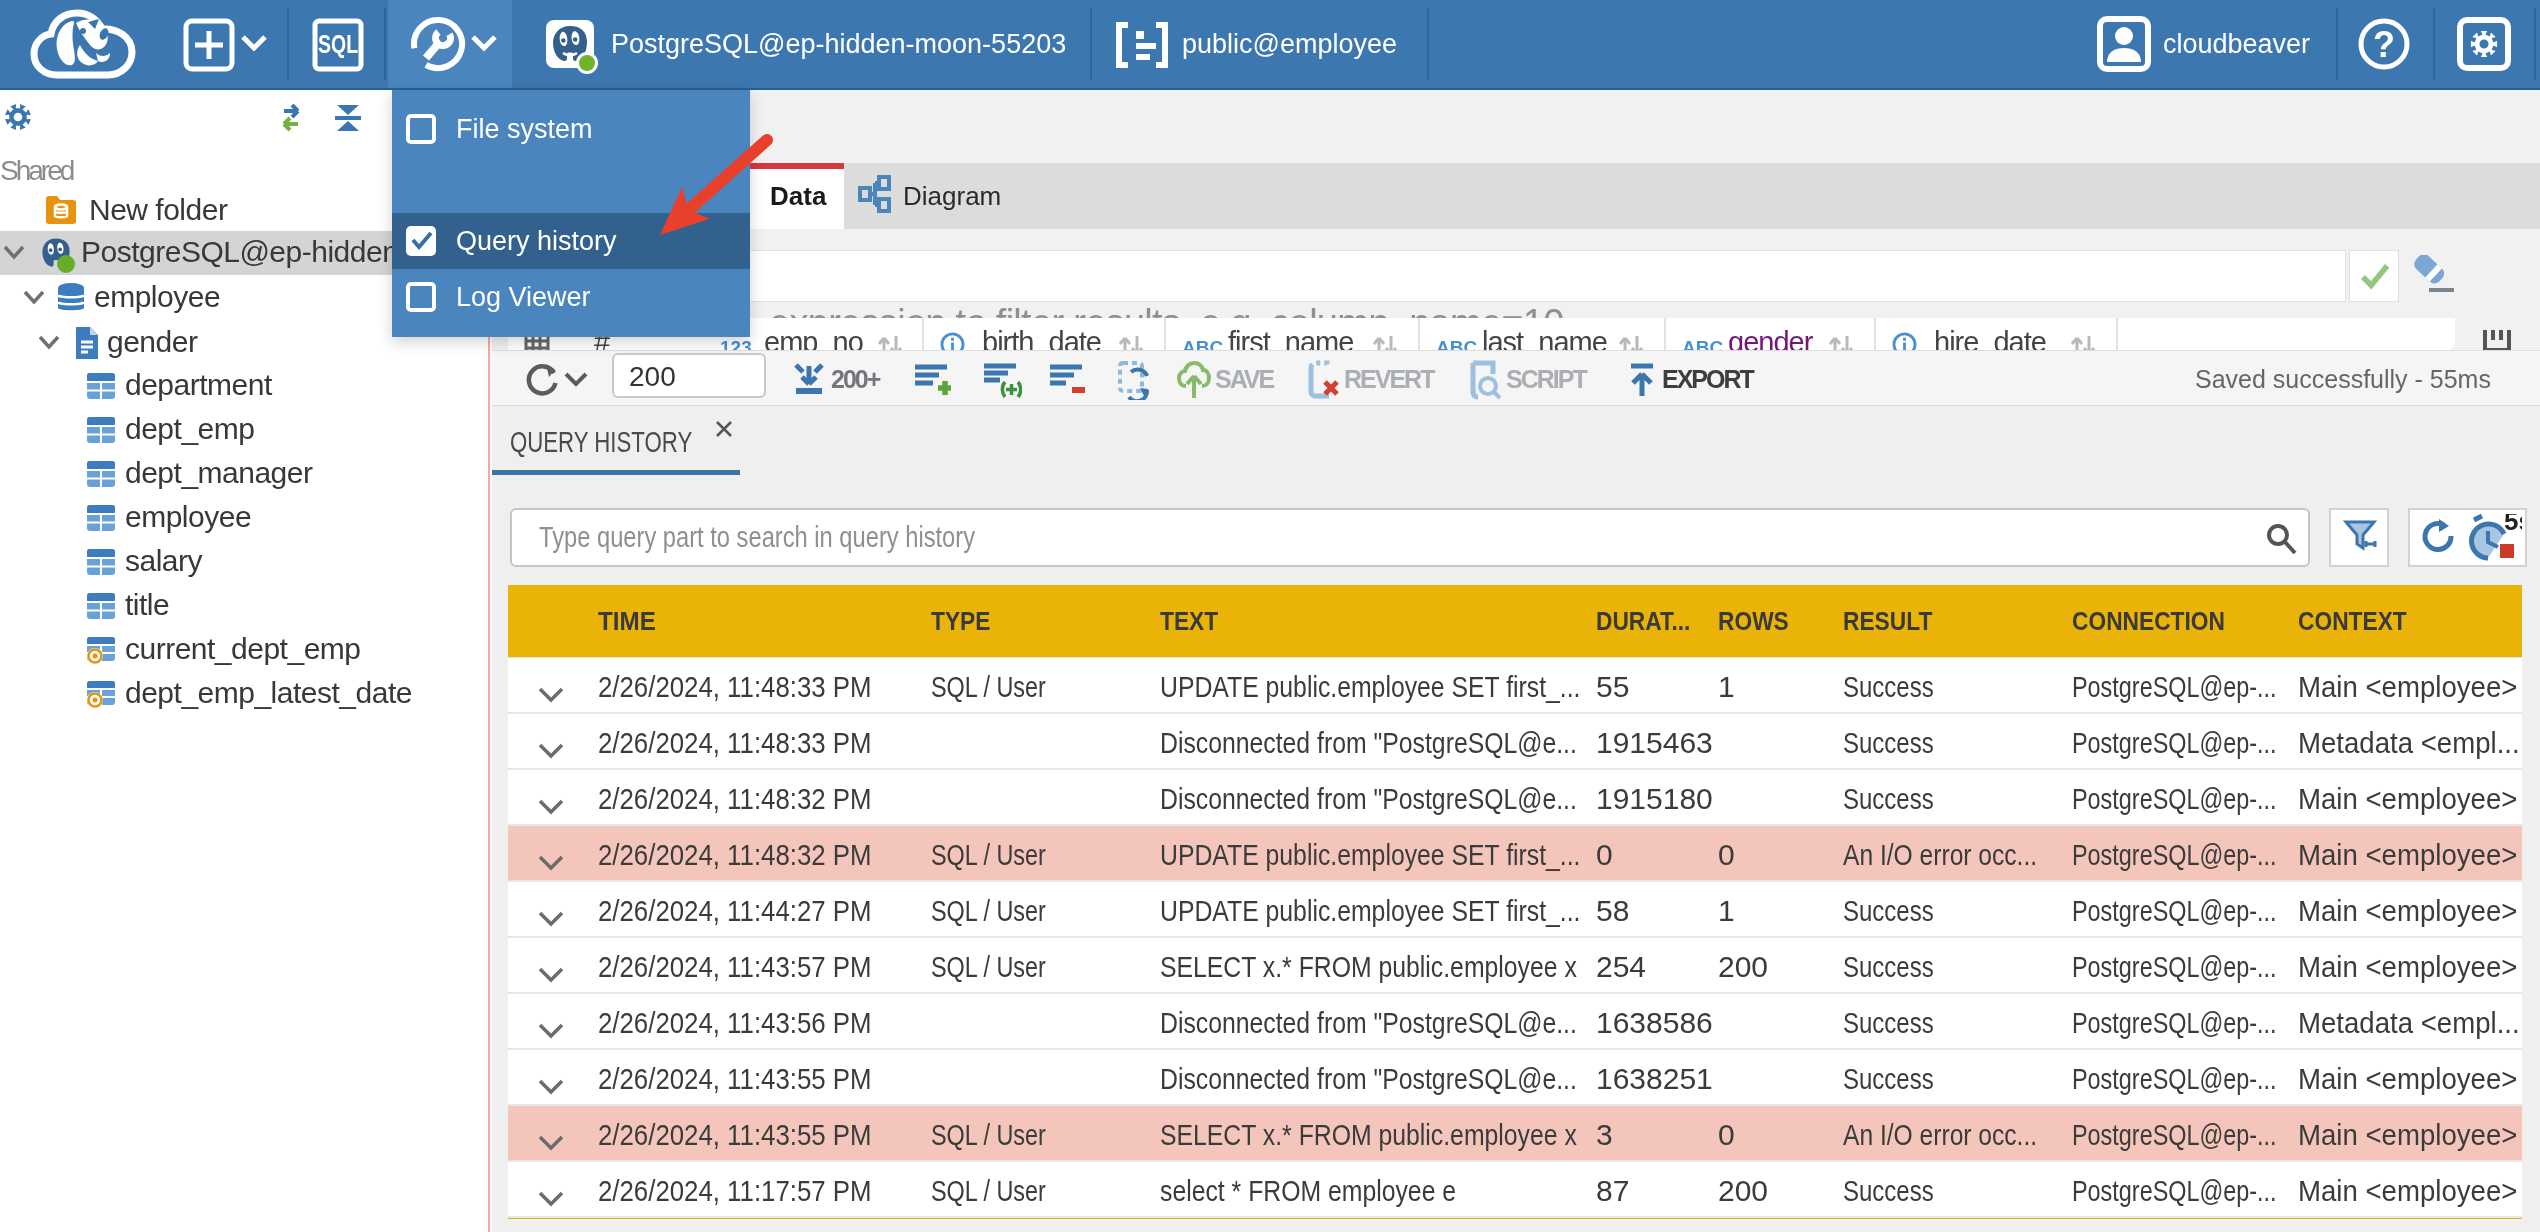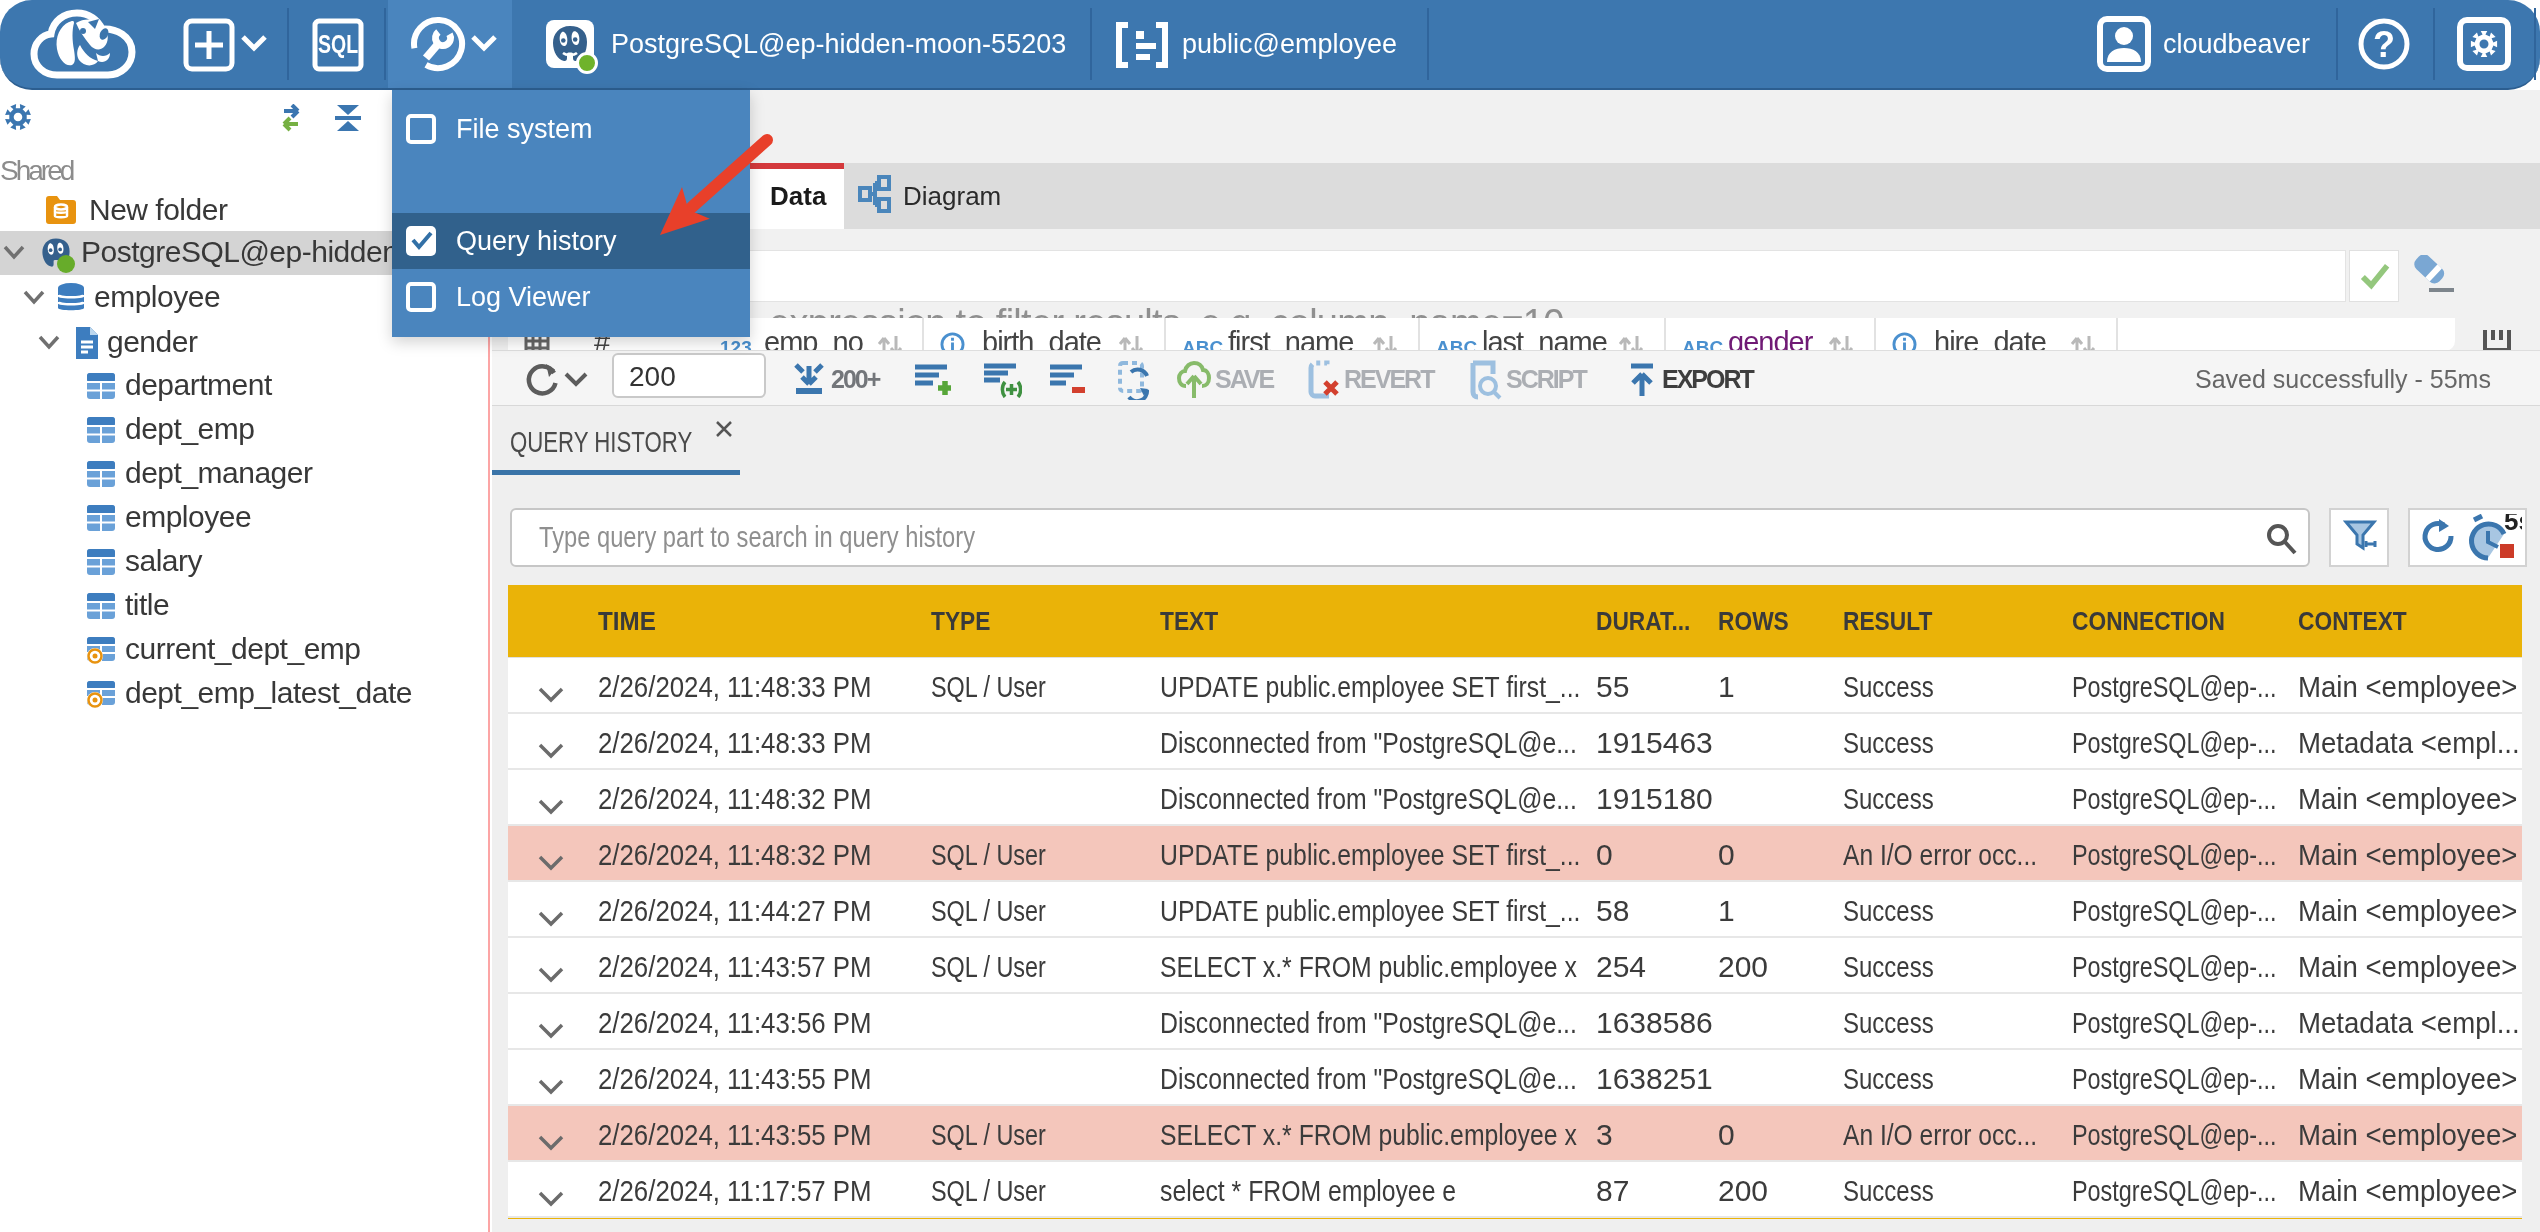--- a/index.html
+++ b/index.html
@@ -1,21 +1,21 @@
 <!DOCTYPE html>
 <html><head>
 <meta charset="utf-8">
 <style>
 * { margin:0; padding:0; box-sizing:border-box; }
 html,body { width:2540px; height:1232px; overflow:hidden; font-family:"Liberation Sans", sans-serif; }
 .abs { position:absolute; }
 body { position:relative; background:#fff; }
 
 
-#header { position:absolute; left:0; top:0; width:2540px; height:90px; background:#3d77af; border-bottom:2px solid #2c5e90;border-radius:32px; }
+#header { position:absolute; left:0; top:0; width:2540px; height:90px; background:#3d77af; border-bottom:2px solid #2c5e90; }
 .hsep { position:absolute; top:8px; width:2px; height:72px; background:#30659c; }
 .htext { color:#fff; font-size:27px; }
 
 
 #sidebar { position:absolute; left:0; top:90px; width:490px; height:1142px; background:#fff; border-right:2px solid #fca5a5; }
 .treerow { position:absolute; left:0; width:488px; height:44px; }
 .treelabel { position:absolute; font-size:30px; color:#383838; white-space:nowrap; letter-spacing:-0.5px; }
 
 
 #main { position:absolute; left:492px; top:90px; width:2048px; height:1142px; background:#f1f1f1; }

